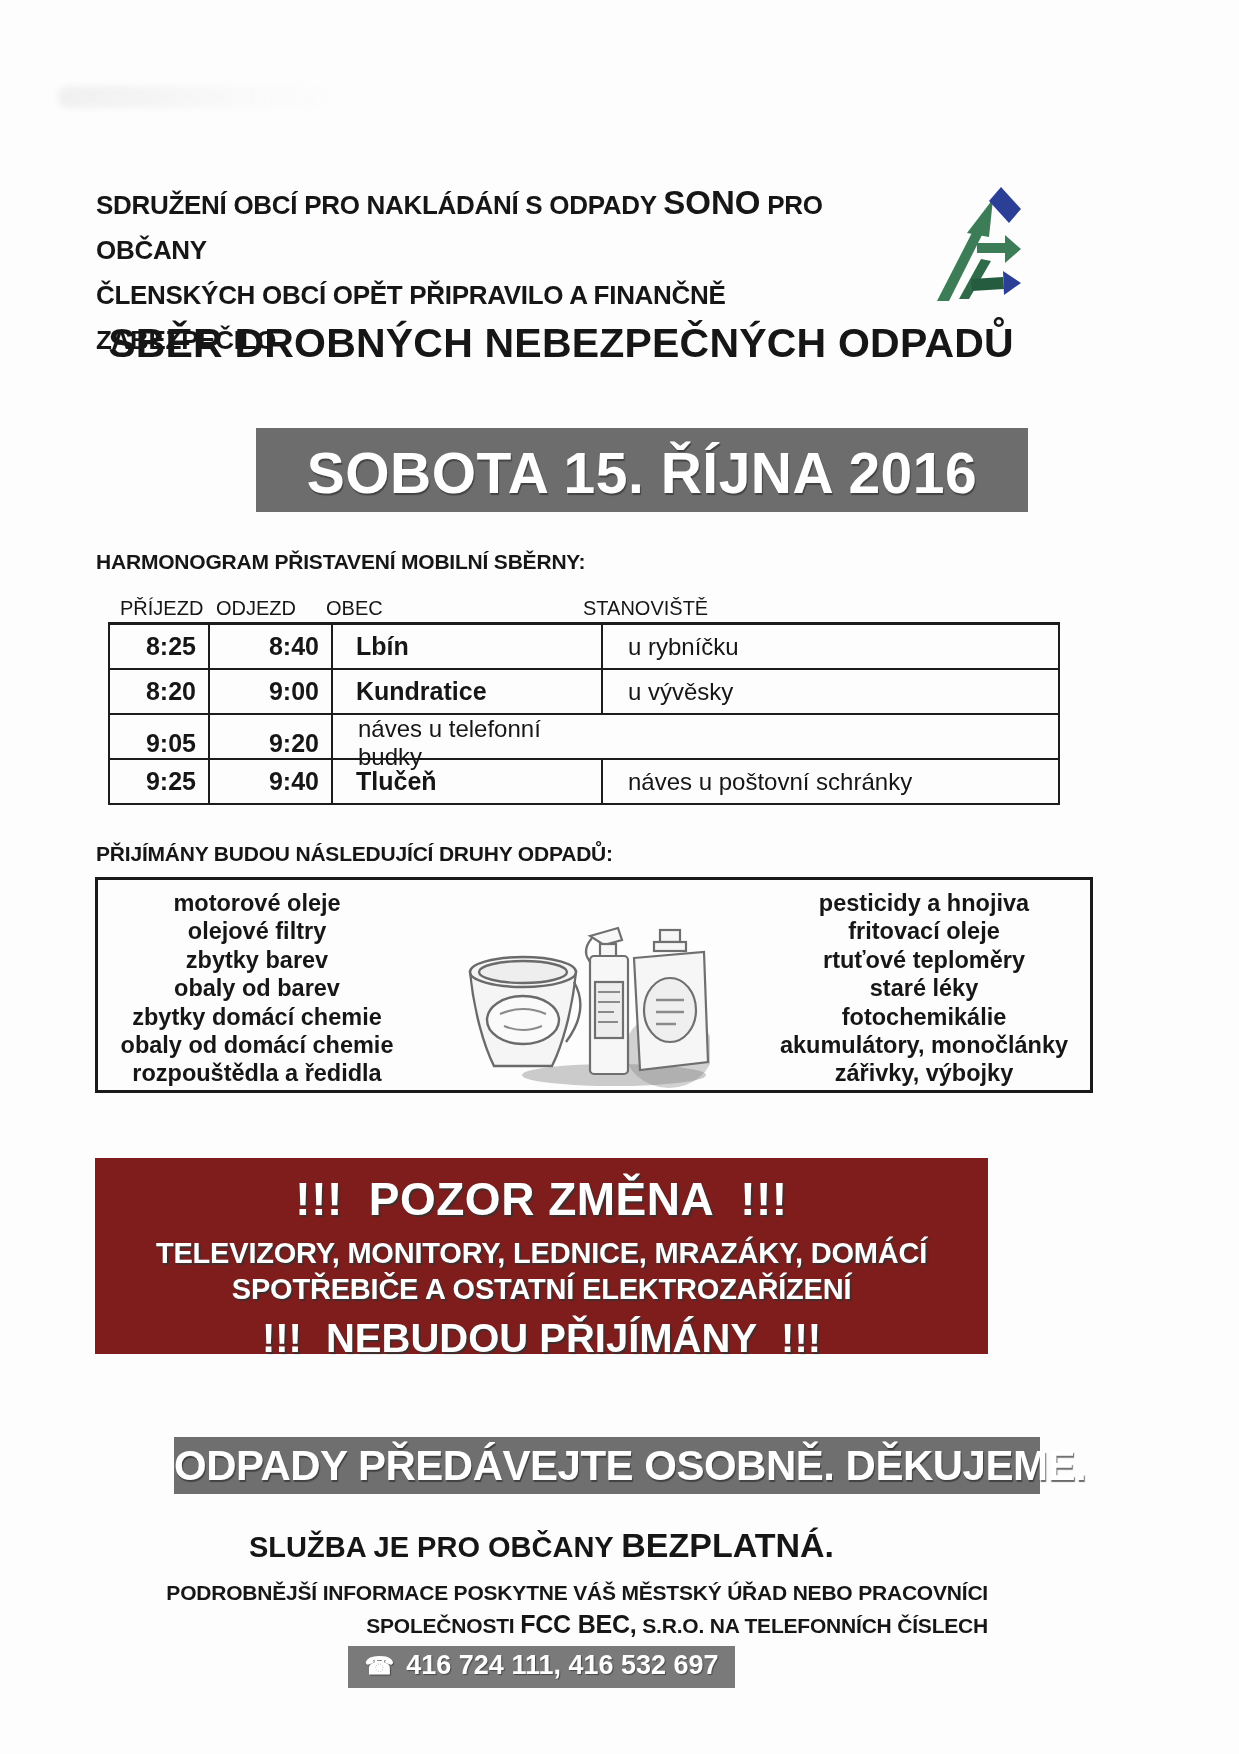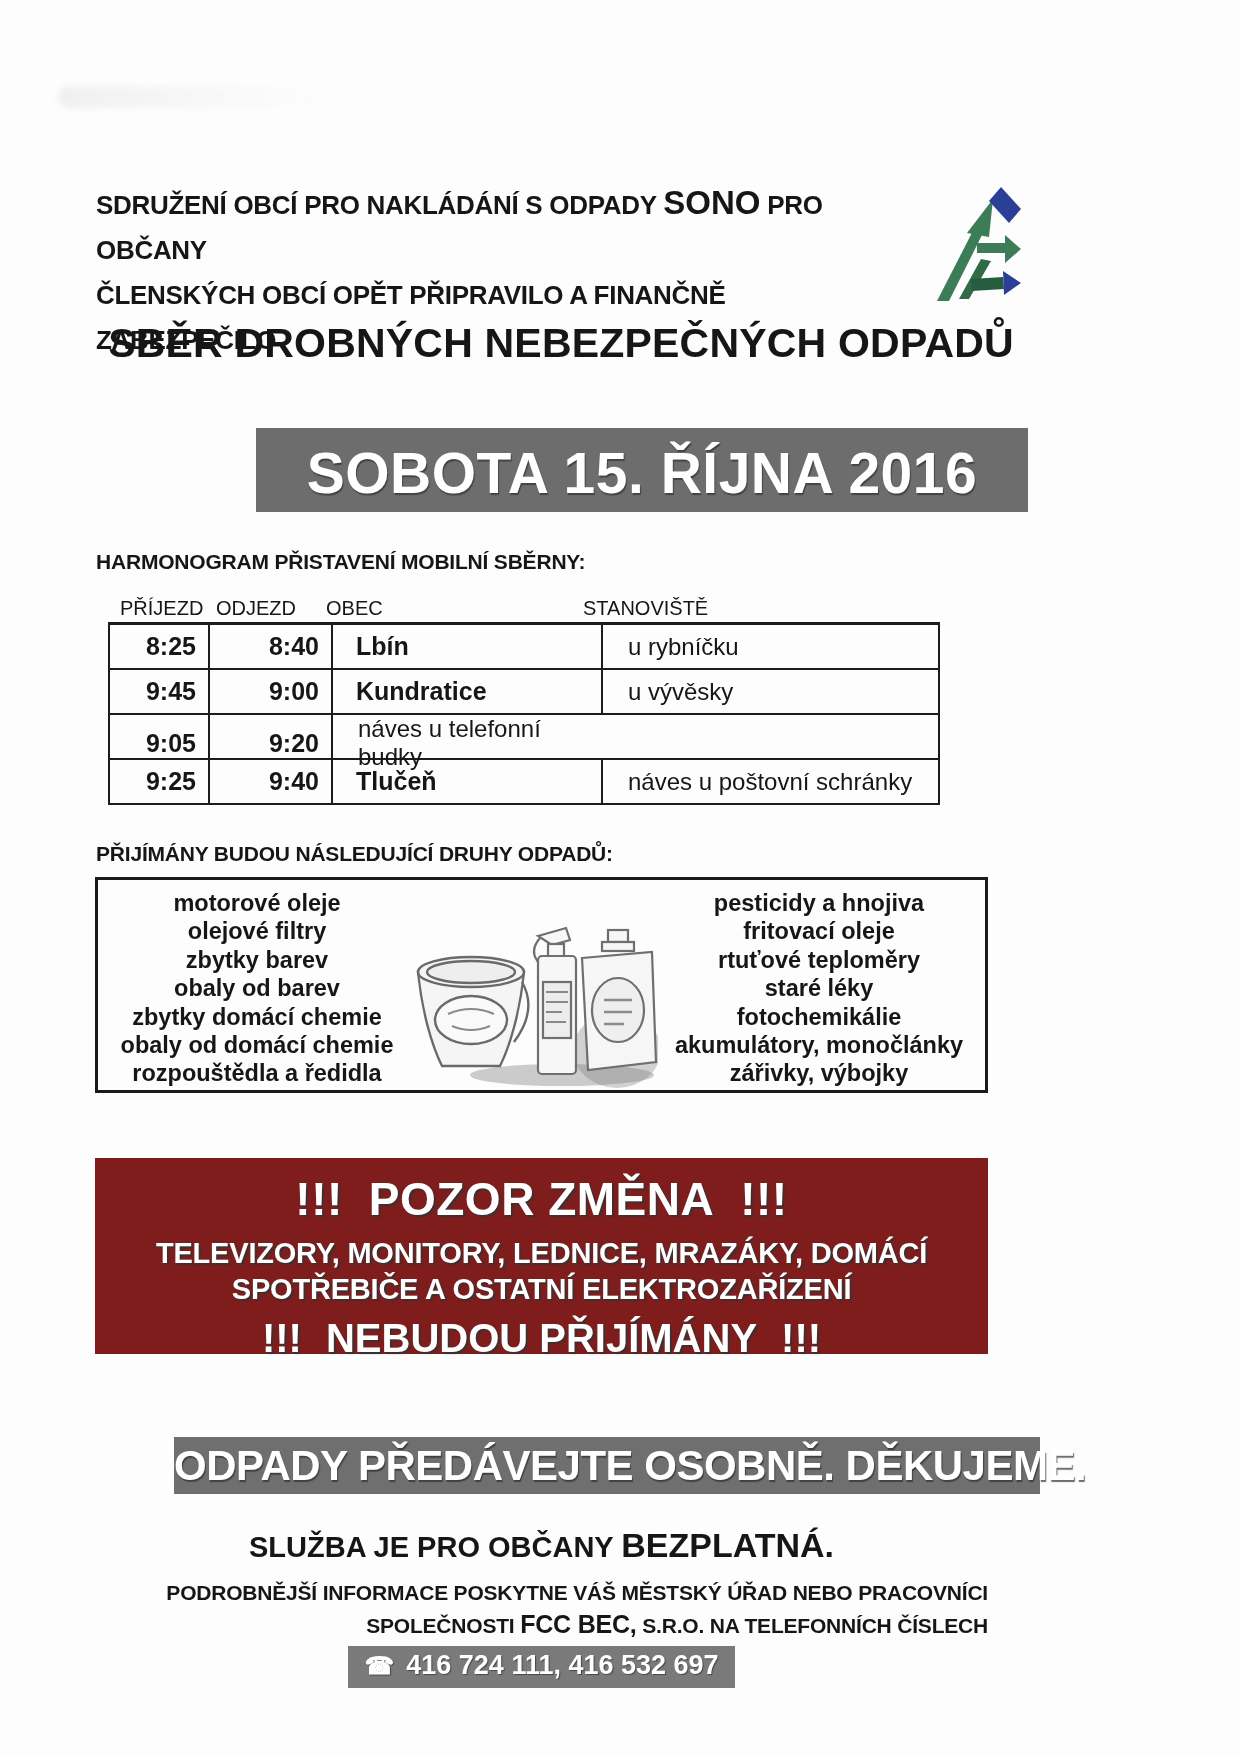--- a/index.html
+++ b/index.html
@@ -23,34 +23,34 @@
 
   .date-banner{position:absolute;left:256px;top:428px;width:772px;height:84px;background:#6d6d6d;
     color:#fff;font-size:57px;font-weight:bold;text-align:center;line-height:90px;letter-spacing:.5px;
     text-shadow:1px 2px 1px rgba(45,45,45,.65);}
 
   .section-label{position:absolute;font-size:21px;font-weight:bold;letter-spacing:-.2px;}
   .schedule-label{left:96px;top:550px;}
   .accept-label{left:96px;top:842px;}
 
   
-  .schedule{position:absolute;left:108px;top:588px;width:832px;}
+  .schedule{position:absolute;left:108px;top:588px;width:952px;}
   .srow{display:grid;grid-template-columns:100px 110px 257px 1fr;}
   .shead{height:32px;align-items:end;font-size:20px;padding-bottom:2px;}
   .shead .hc{padding-left:8px;}
   .shead .hc1{padding-left:12px;}
   .sbody{border:2px solid #1c1c1c;border-top:3px solid #1c1c1c;}
   .sbody .srow{height:43px;align-items:center;gap:13px;}
   .sbody .srow + .srow{border-top:2px solid #1c1c1c;}
   .cell-time{font-weight:bold;font-size:25px;text-align:right;padding-right:12px;border-right:2px solid #1c1c1c;height:100%;display:flex;align-items:center;justify-content:flex-end;}
   .cell-village{font-weight:bold;font-size:25px;padding-left:10px;border-right:2px solid #1c1c1c;height:100%;display:flex;align-items:center;}
   .cell-stop{font-size:24px;padding-left:12px;}
 
   
-  .waste-box{position:absolute;left:95px;top:877px;width:893px;height:216px;border:3px solid #1a1a1a;
+  .waste-box{position:absolute;left:95px;top:877px;width:998px;height:216px;border:3px solid #1a1a1a;
     display:flex;box-sizing:border-box;}
   .waste-col{padding-top:9px;}
   .waste-col.left{width:318px;}
   .waste-col.right{width:332px;}
   .waste-mid{flex:1;position:relative;}
   .waste-item{font-size:23.5px;font-weight:bold;text-align:center;line-height:28.4px;white-space:nowrap;}
   .illustration{position:absolute;left:50%;transform:translateX(-50%);bottom:2px;}
 
   
   .notice-box{position:absolute;left:95px;top:1158px;width:893px;height:196px;background:#7f1d1d;
@@ -121,21 +121,21 @@
     </div>
     <div class="sbody">
     <div class="srow">
       <div class="cell-time">8:25</div>
       <div class="cell-time">8:40</div>
       <div class="cell-village">Lbín</div>
       <div class="cell-stop">u rybníčku</div>
     </div>
 
     <div class="srow">
-      <div class="cell-time">9:45</div>
+      <div class="cell-time">8:20</div>
       <div class="cell-time">9:00</div>
       <div class="cell-village">Kundratice</div>
       <div class="cell-stop">u vývěsky</div>
     </div>
 
     <div class="srow">
       <div class="cell-time">9:05</div>
       <div class="cell-time">9:20</div>
       <div class="cell-stop">náves u telefonní budky</div>
     </div>

